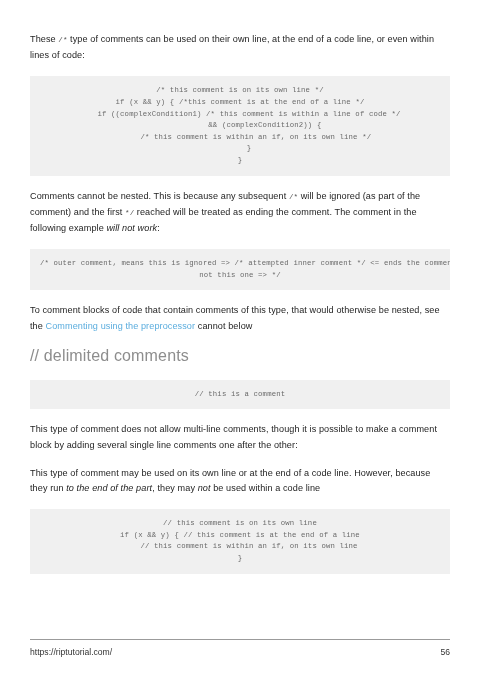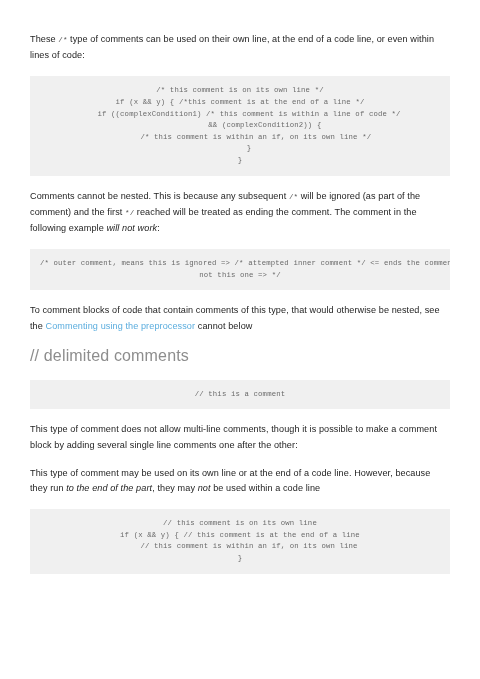--- a/index.html
+++ b/index.html
@@ -105,14 +105,18 @@
   <p class="para">This type of comment does not allow multi-line comments, though it is possible to make a comment block by adding several single line comments one after the other:</p>
 
 
   <p class="para"><span>This type of comment may be used on its own line or at the end of a code line. However, because they run </span><em>to the end of the part</em><span>, they may </span><em>not</em><span> be used within a code line</span></p>
 
   <pre class="code">// this comment is on its own line
 if (x &amp;&amp; y) { // this comment is at the end of a line
     // this comment is within an if, on its own line
 }</pre>
 
+  <div class="footer">
+    <span>https://riptutorial.com/</span>
+    <span>56</span>
+  </div>
 
 </div>
 
 </body></html>

